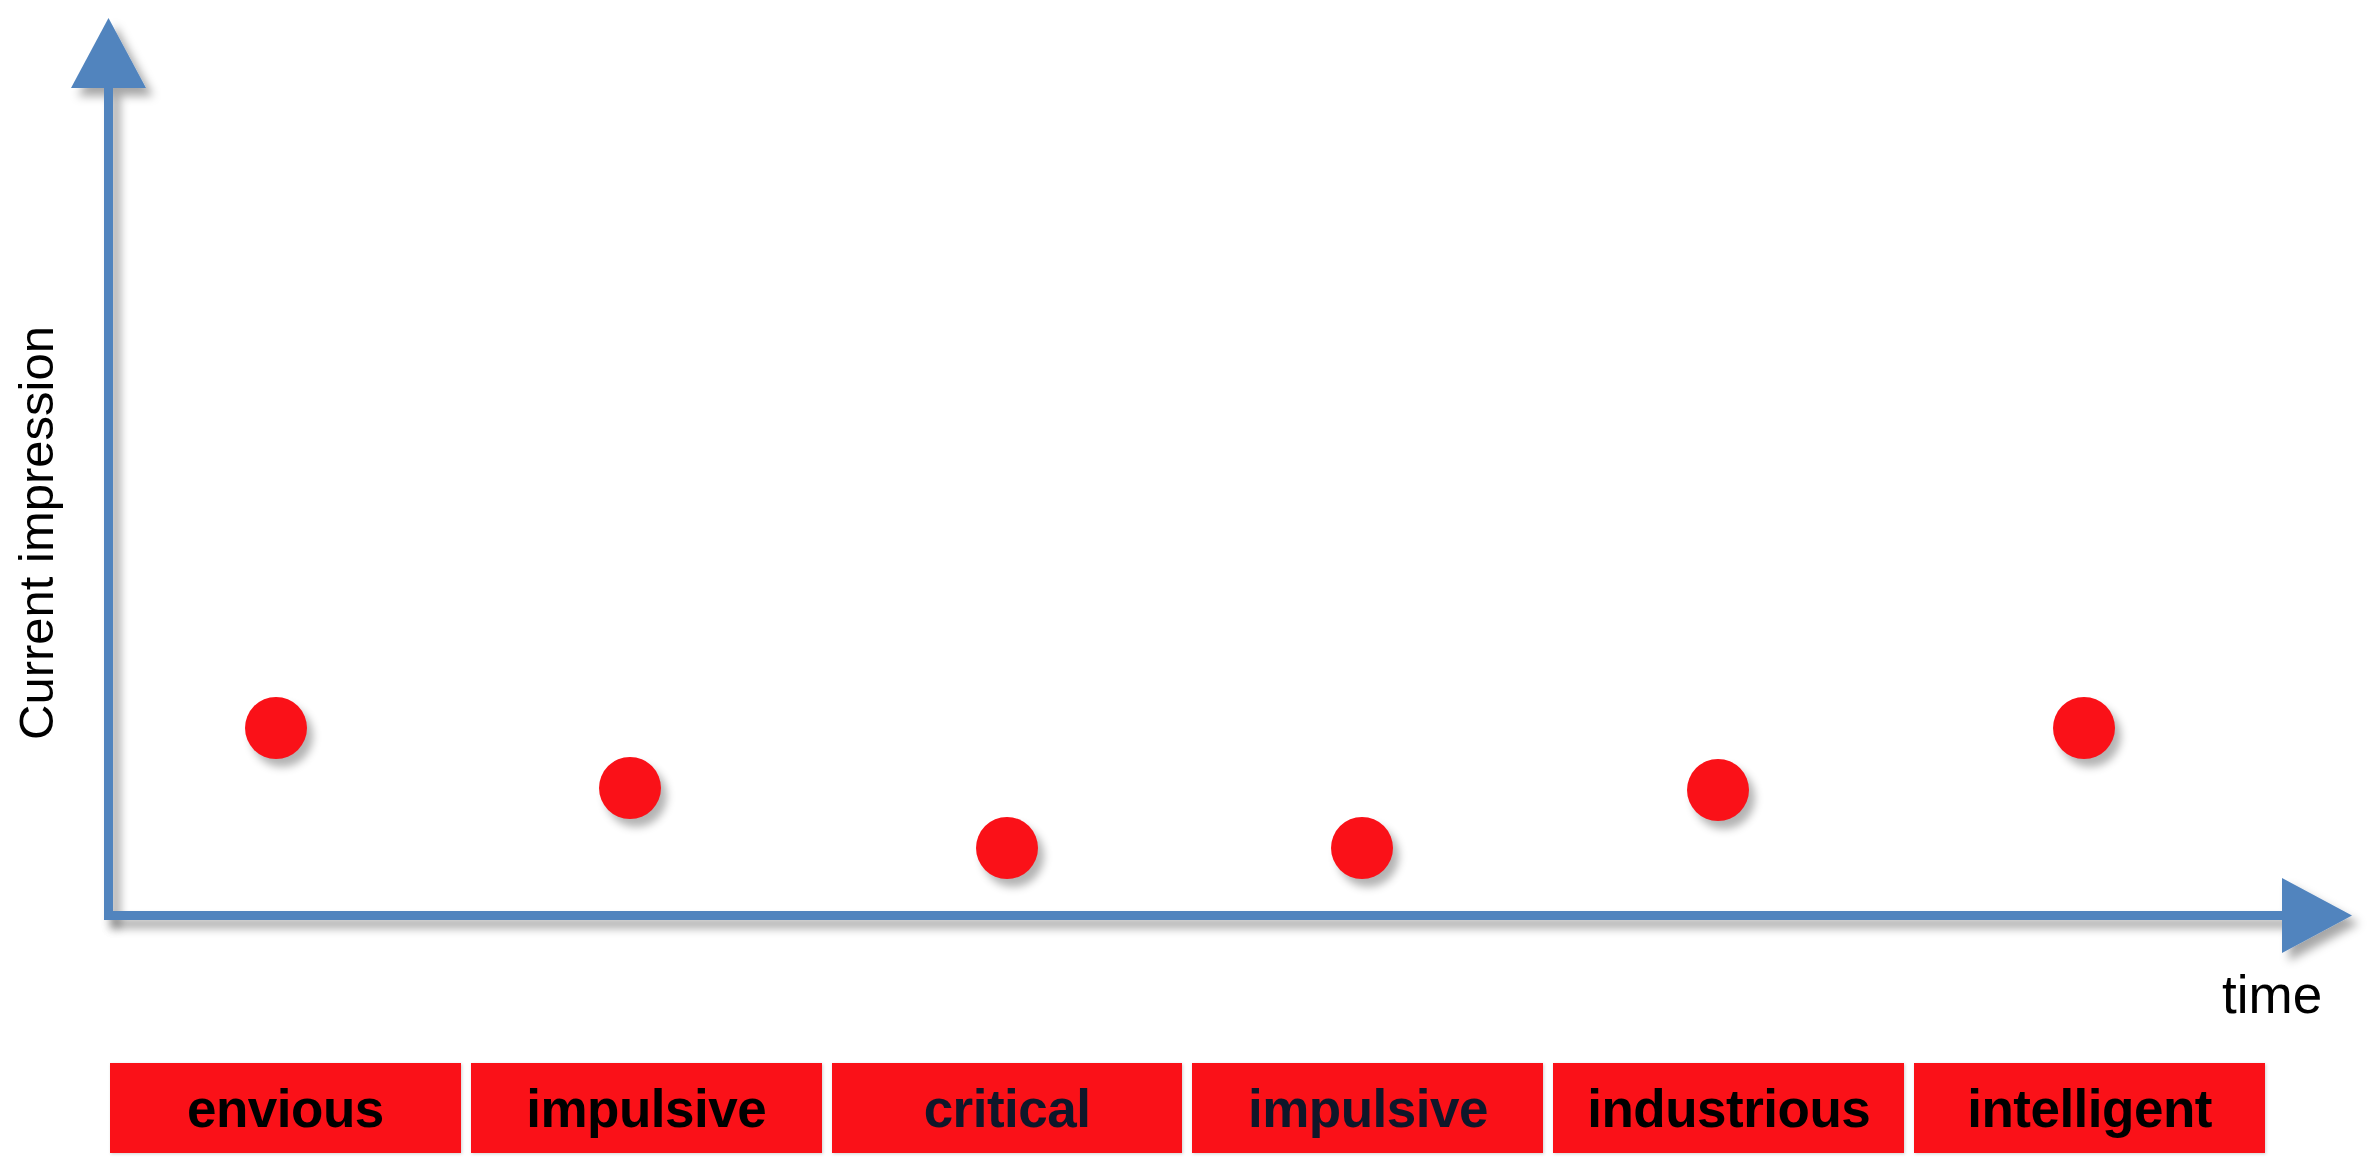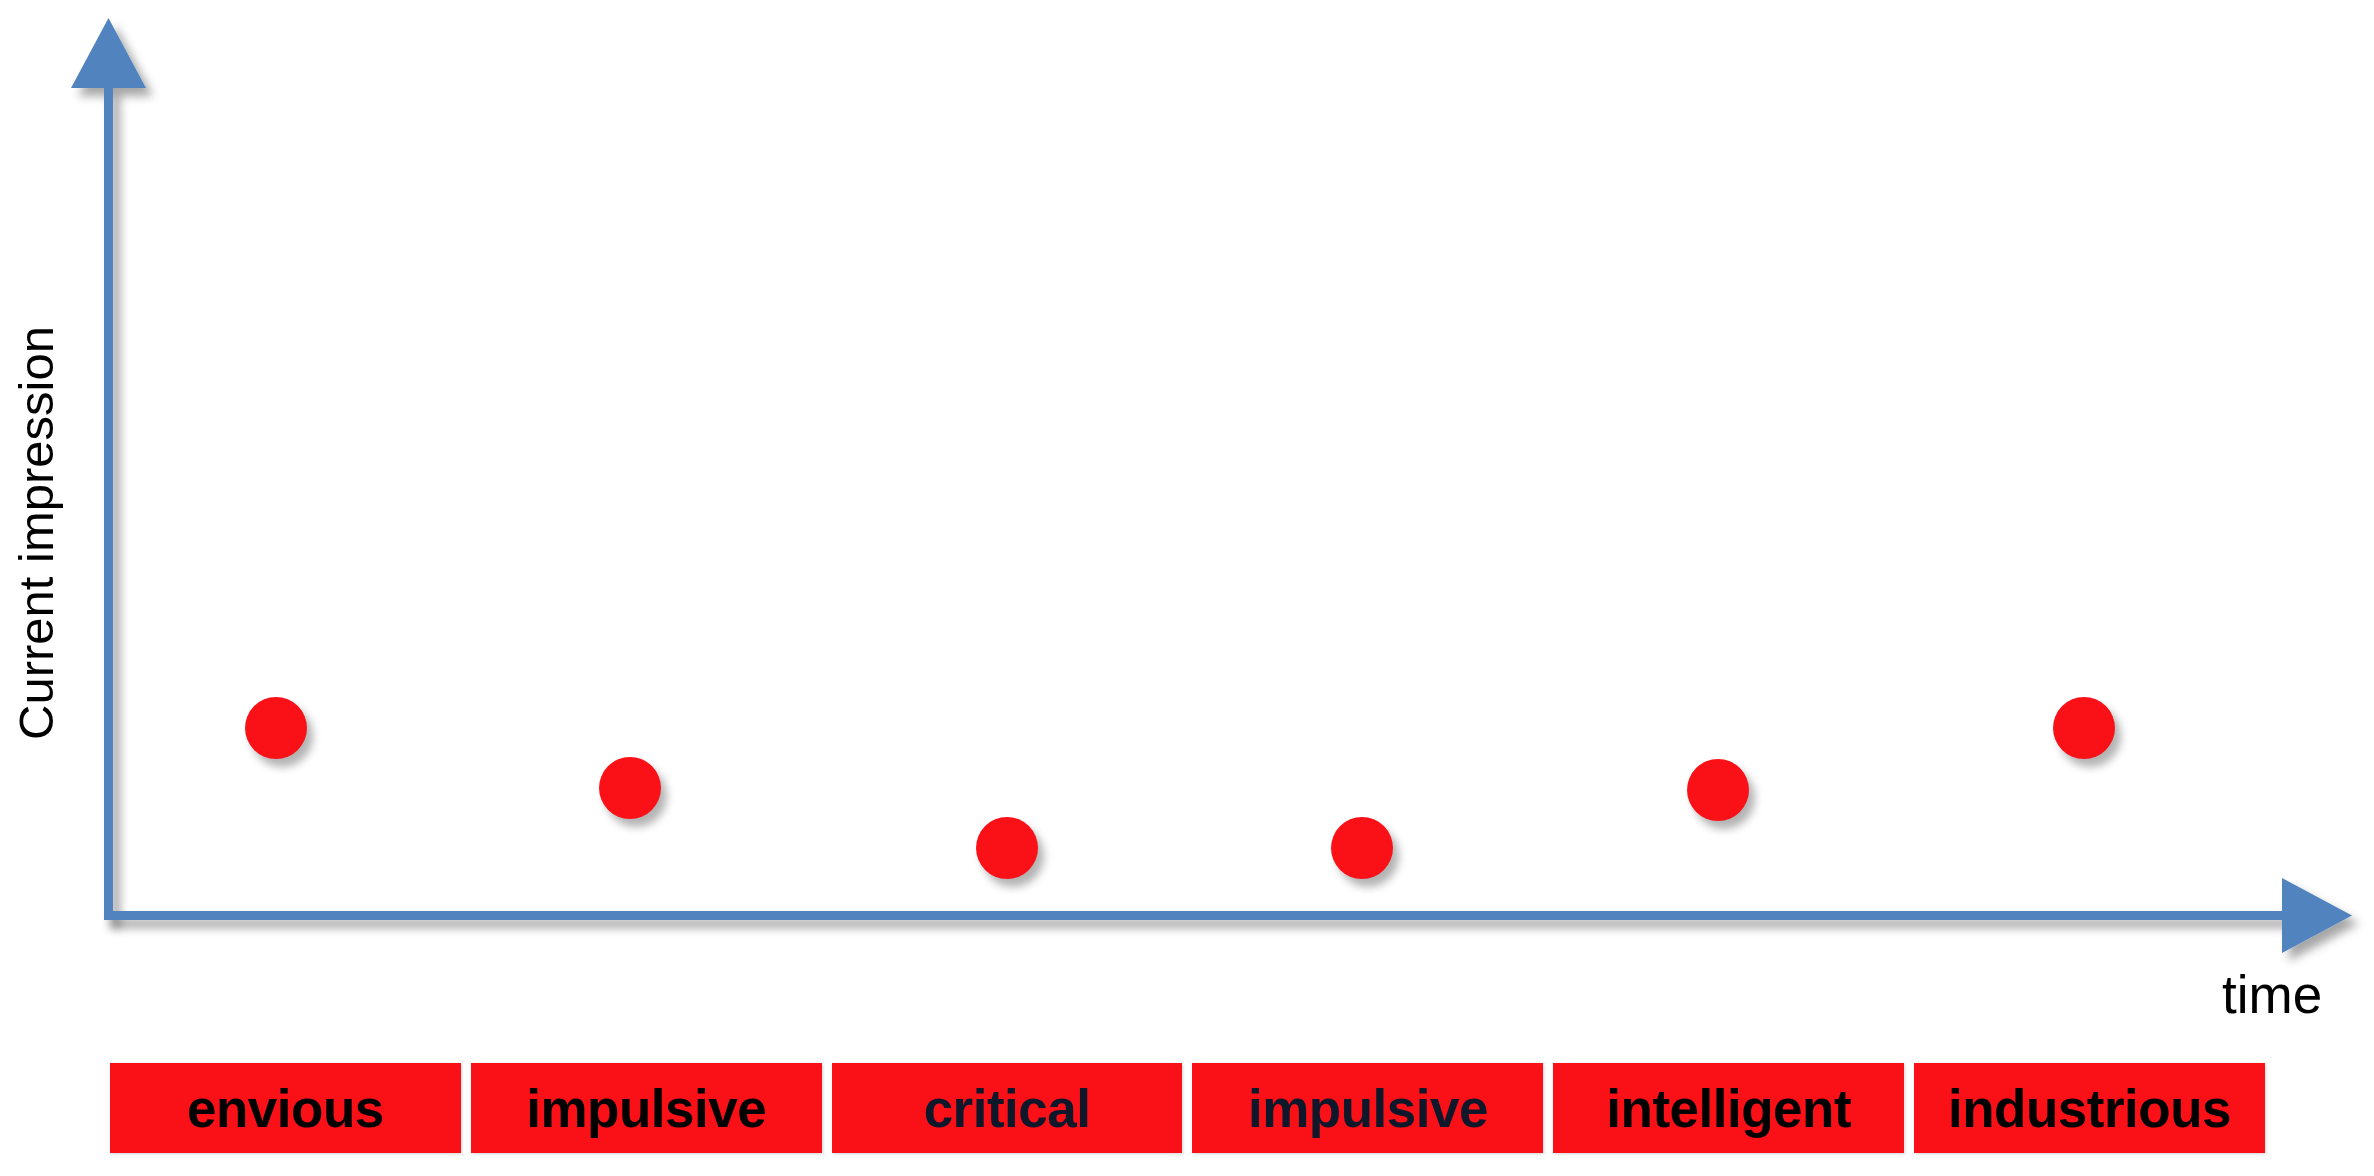--- a/index.html
+++ b/index.html
@@ -134,20 +134,20 @@
     <div class="trait-box" style="background: rgb(250, 17, 24); color: rgb(0, 0, 0);">
       <span>impulsive</span>
     </div>
     <div class="trait-box" style="background: rgb(250, 17, 24); color: #0f172a;">
       <span>critical</span>
     </div>
     <div class="trait-box" style="background: rgb(250, 17, 24); color: #0f172a;">
       <span>impulsive</span>
     </div>
     <div class="trait-box" style="background: rgb(250, 17, 24); color: rgb(0, 0, 0);">
-      <span>intelligent</span>
+      <span>industrious</span>
     </div>
     <div class="trait-box" style="background: rgb(250, 17, 24); color: rgb(0, 0, 0);">
-      <span>industrious</span>
+      <span>intelligent</span>
     </div>
   </div>
 
 </div>
 
 </body></html>

